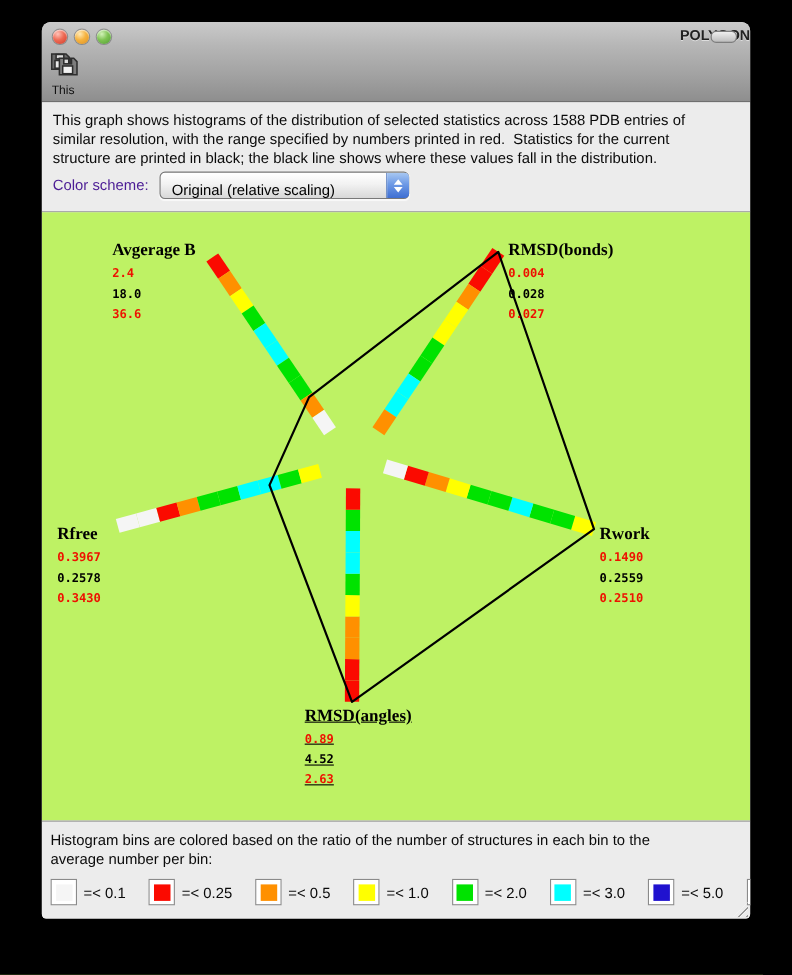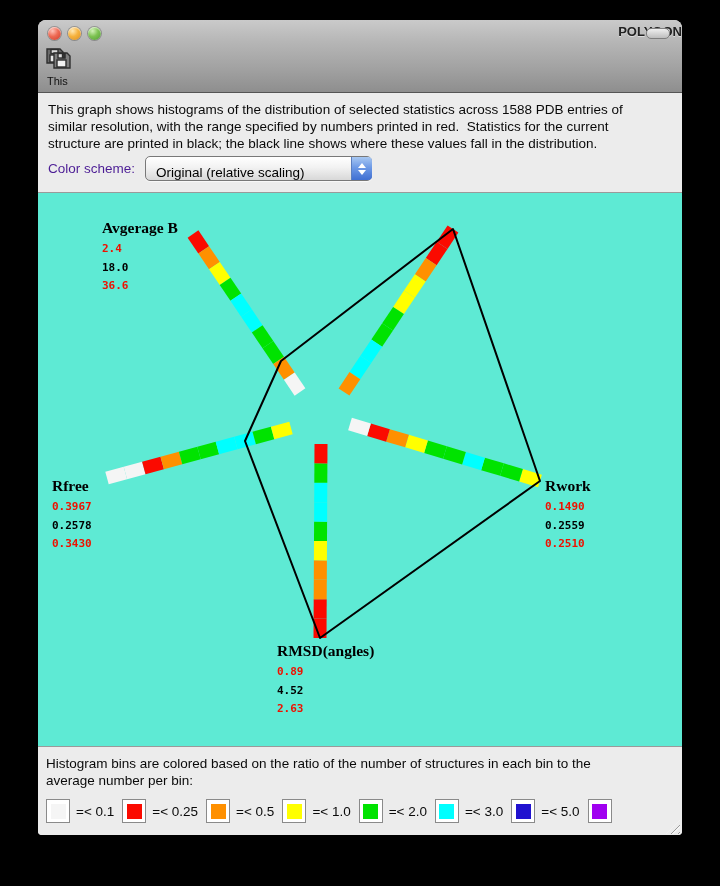--- a/index.html
+++ b/index.html
@@ -34,33 +34,33 @@
          background:linear-gradient(#ffffff,#f2f2f2 45%,#d8d8d8);display:flex;align-items:flex-end;
          box-shadow:0 1px 1px rgba(255,255,255,.7);}
   .popup-text{font-size:13.5px;color:#000;padding-left:10px;flex:1;}
   .popup-arrows{width:20px;height:23px;border-radius:0 4px 4px 0;margin-right:-1px;
                 background:linear-gradient(#a8c8f2,#6e9ae6 45%,#3f6fd2);border-left:1px solid #5b7fc0;
                 display:flex;flex-direction:column;align-items:center;justify-content:center;gap:2px;}
   .arr{width:0;height:0;border-left:4px solid transparent;border-right:4px solid transparent;}
   .arr.up{border-bottom:5px solid #fff;}
   .arr.dn{border-top:5px solid #fff;}
   
-  .plot{position:relative;height:553px;background:#5eead4;}
+  .plot{position:relative;height:553px;background:#bef264;}
   .plot svg{position:absolute;left:0;top:0;}
   .stat{position:absolute;}
   .stat-label{font-family:"Liberation Serif",serif;font-weight:bold;font-size:15.5px;
               color:#000;margin-bottom:3px;white-space:nowrap;}
   .stat-val{font-family:"DejaVu Sans Mono",monospace;font-weight:bold;font-size:11px;
             line-height:18.5px;white-space:nowrap;}
   .stat-val.range{color:#ee1100;}
   .stat-val.current{color:#000;}
   
   .footer{height:90px;background:#ececec;border-top:1px solid #9a9a9a;
           padding:8px 16px 0 8px;box-sizing:border-box;position:relative;}
-  .legend-row{position:absolute;left:8px;top:52px;display:flex;align-items:center;gap:8px;}
+  .legend-row{position:absolute;left:8px;top:52px;display:flex;align-items:center;gap:21px;}
   .legend-item{display:flex;align-items:center;gap:6px;}
   .swatch{width:22px;height:22px;background:#fff;border:1px solid #8a8a8a;
           display:flex;align-items:center;justify-content:center;}
   .swatch-fill{width:15px;height:15px;}
   .legend-label{font-size:13.5px;color:#0a0a0a;white-space:pre;}
   .resize-grip{position:absolute;right:2px;bottom:2px;width:14px;height:14px;
     background:repeating-linear-gradient(135deg,transparent 0 3px,#9a9a9a 3px 4px,#f5f5f5 4px 5px);
     clip-path:polygon(100% 0,100% 100%,0 100%);}
 </style>
 </head>
@@ -168,27 +168,33 @@
         <line x1="234.6" y1="240" x2="253" y2="235" stroke="#ffff00" stroke-width="13"></line>
         <polygon points="243,168 415,36 502,288 282,445 207,248" fill="none" stroke="#000000" stroke-width="2" stroke-linejoin="round"></polygon>
       </svg>
 
     <div class="stat" style="left: 64px; top: 26px;">
       <div class="stat-label">Avgerage B</div>
       <div class="stat-val range">2.4</div>
       <div class="stat-val current">18.0</div>
       <div class="stat-val range">36.6</div>
     </div>
+    <div class="stat" style="left: 424px; top: 26px;">
+      <div class="stat-label">RMSD(bonds)</div>
+      <div class="stat-val range">0.004</div>
+      <div class="stat-val current">0.028</div>
+      <div class="stat-val range">0.027</div>
+    </div>
     <div class="stat" style="left: 507px; top: 284px;">
       <div class="stat-label">Rwork</div>
       <div class="stat-val range">0.1490</div>
       <div class="stat-val current">0.2559</div>
       <div class="stat-val range">0.2510</div>
     </div>
-    <div class="stat" style="left: 239px; top: 449px;">
+    <div class="stat" style="left: 239px; top: 449px; text-decoration: underline;">
       <div class="stat-label">RMSD(angles)</div>
       <div class="stat-val range">0.89</div>
       <div class="stat-val current">4.52</div>
       <div class="stat-val range">2.63</div>
     </div>
     <div class="stat" style="left: 14px; top: 284px;">
       <div class="stat-label">Rfree</div>
       <div class="stat-val range">0.3967</div>
       <div class="stat-val current">0.2578</div>
       <div class="stat-val range">0.3430</div>

